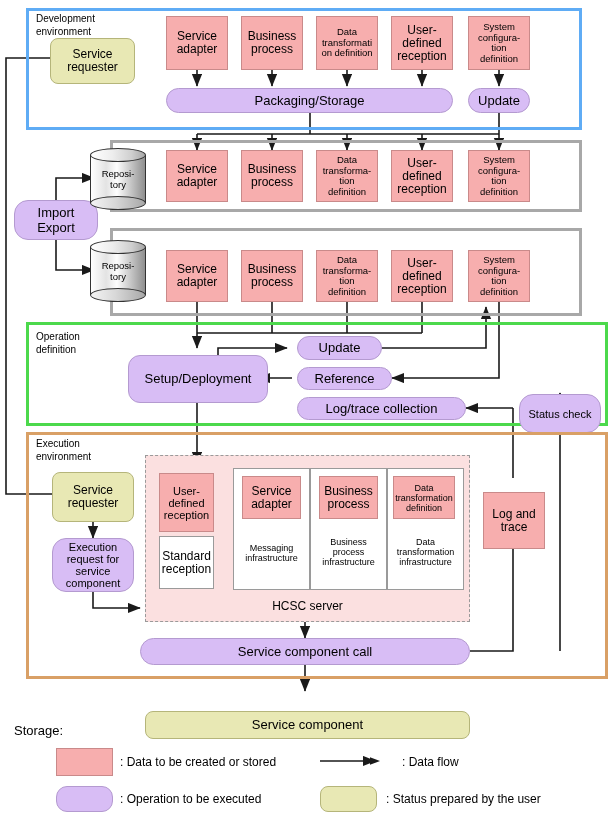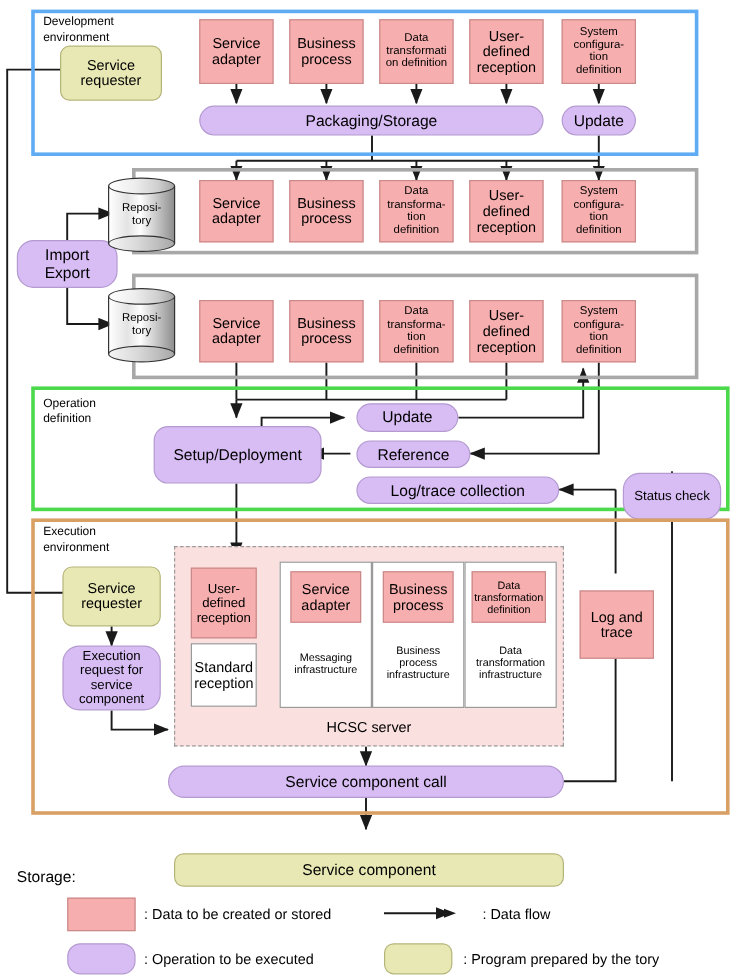--- a/index.html
+++ b/index.html
@@ -267,15 +267,15 @@
       <line x1="0" y1="8" x2="55" y2="8" marker-end="url(#ah)"></line>
     </g>
     <path d="M50,4.2 L60,8 L50,11.8 z" fill="#1a1a1a" stroke="none"></path>
   </svg>
   <div class="legend-text" style="left:402px;top:755px;">: Data flow</div>
 
   <div class="sw sw-purple" style="left:56px;top:786px;width:57px;height:26px;"></div>
   <div class="legend-text" style="left:120px;top:792px;">: Operation to be executed</div>
 
   <div class="sw sw-yellow" style="left:320px;top:786px;width:57px;height:26px;"></div>
-  <div class="legend-text" style="left:386px;top:792px;">: Program prepared by the tory</div>
+  <div class="legend-text" style="left:386px;top:792px;">: Status prepared by the user</div>
 
 </div>
 
 </body></html>

